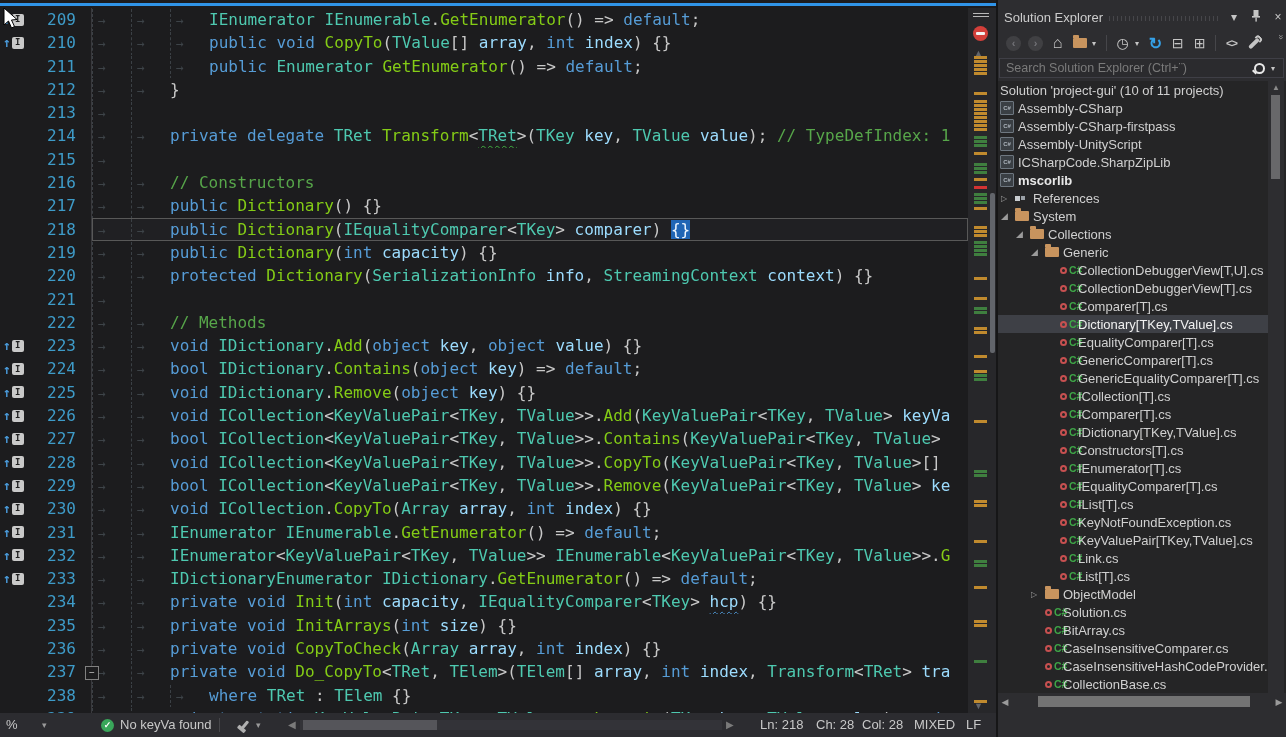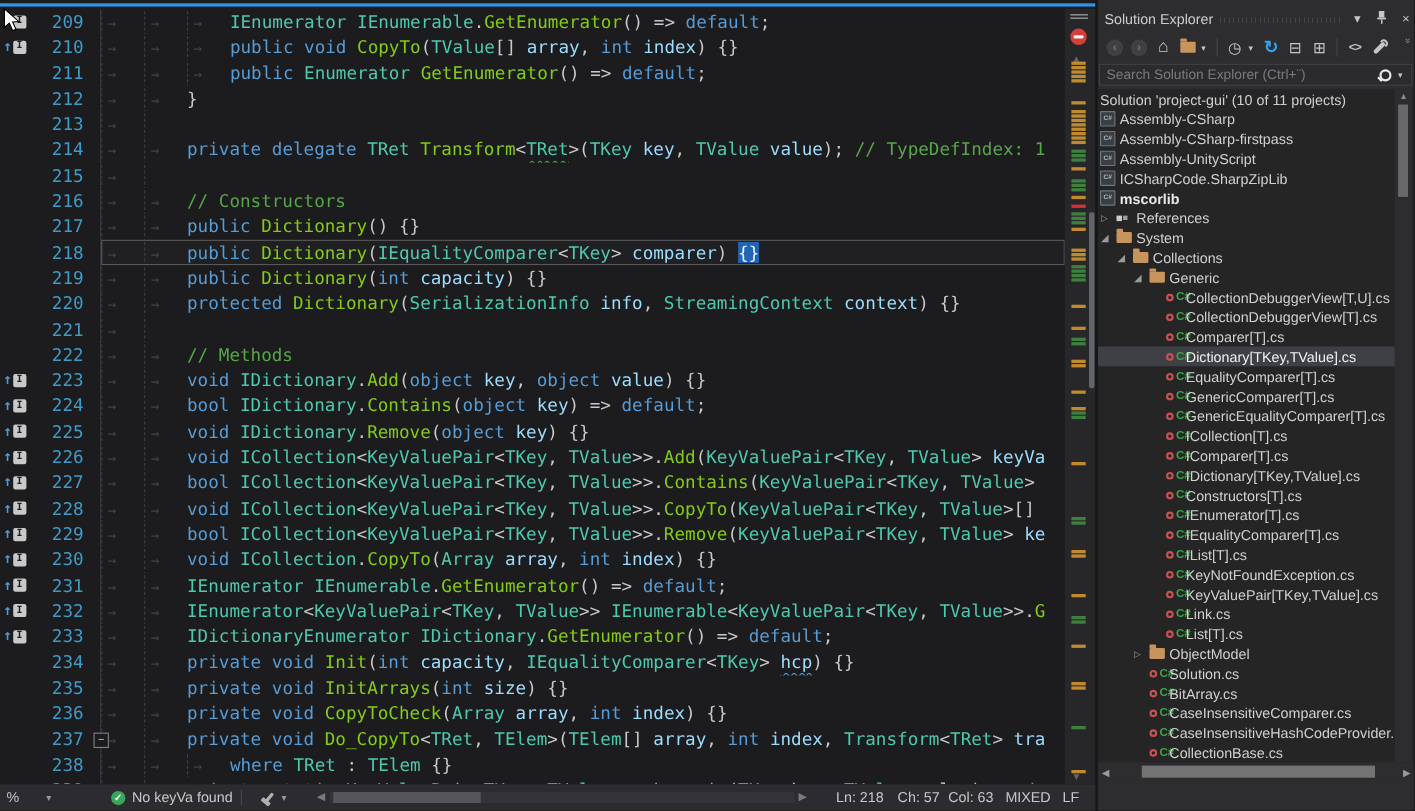--- a/index.html
+++ b/index.html
@@ -239,22 +239,22 @@
     <span class="sb" style="left:120px">No keyVa found</span>
     <span class="sb sb-sep" style="left:219px"></span>
     <span class="broom" style="left:243px"></span>
     <span class="sb sb-caret" style="left:256px">▾</span>
     <span class="sb sb-arrow" style="left:288px">◀</span>
     <span class="htrack">
         <span class="hthumb"></span>
       </span>
     <span class="sb sb-arrow" style="left:726px">▶</span>
     <span class="sb" style="left:760px">Ln: 218</span>
-    <span class="sb" style="left:816px">Ch: 57</span>
-    <span class="sb" style="left:862px">Col: 63</span>
+    <span class="sb" style="left:816px">Ch: 28</span>
+    <span class="sb" style="left:862px">Col: 28</span>
     <span class="sb" style="left:914px">MIXED</span>
     <span class="sb" style="left:966px">LF</span>
   </div>
 
   <div class="sep-divider"></div>
 
   <div class="sepanel">
     <div class="se-title">
       <span>Solution Explorer</span>
       <span class="se-grip"></span>

